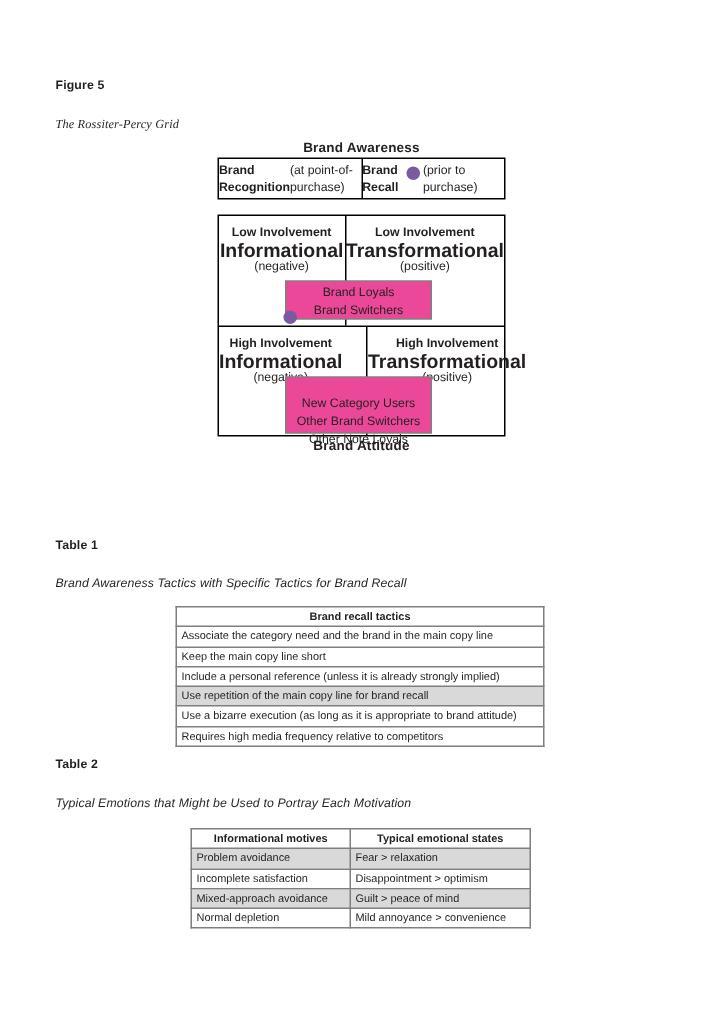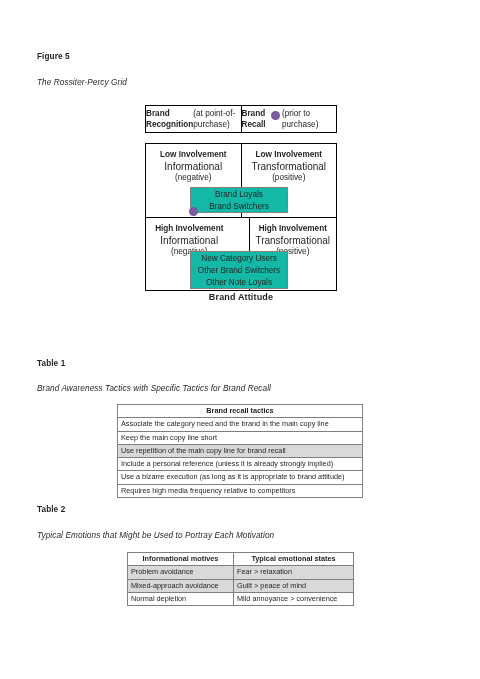--- a/index.html
+++ b/index.html
@@ -95,34 +95,34 @@
   .grid-half.bottom { top: 50%; border-top: 1.3px solid #000; gap: 16px; }
   .grid-half.top { top: 0; }
   .quad {
     flex: 1 1 0;
     box-sizing: border-box;
     padding-top: 5px;
     text-align: center;
   }
   .quad + .quad { border-left: 1.3px solid #000; }
   .q-l1 { font-size: 8.2px; font-weight: bold; line-height: 11.5px; }
-  .q-l2 { font-size: 10px; font-weight: normal; line-height: 11.5px; }
+  .q-l2 { font-size: 13px; font-weight: bold; line-height: 11.5px; }
   .q-l3 { font-size: 8.2px; line-height: 11.5px; }
 
   .overlay-box {
     position: absolute;
     border: 1px solid #808080;
-    background: #14b8a6;
+    background: #ec4899;
     box-sizing: border-box;
     text-align: center;
     z-index: 5;
   }
   .overlay-box .ov-line { font-size: 8.2px; line-height: 12px; }
   #overlay-loyals   { left: 190px; top: 187px; width: 98px; height: 26px; padding-top: 1px; }
-  #overlay-newusers { left: 190px; top: 251px; width: 98px; height: 38px; padding-top: 1px; }
+  #overlay-newusers { left: 190px; top: 251px; width: 98px; height: 38px; padding-top: 11px; }
 
   .dot {
     position: absolute;
     width: 9px;
     height: 9px;
     border-radius: 50%;
     background: #7b5aa0;
     z-index: 10;
   }
   #dot-brand-recall { left: 271px; top: 111px; }
@@ -172,22 +172,23 @@
 </style>
 </head>
 <body>
 
 <div class="page">
 
   <div id="figure-block">
 
     <div class="lbl-bold" style="left:37px; top:52px;">Figure 5</div>
 
-    <div class="lbl-italic" style="left:37px; top:78px;">The Rossiter-Percy Grid</div>
-
+    <div class="lbl-italic" style="left:37px; top:78px;font-family:Liberation Serif, serif;">The Rossiter-Percy Grid</div>
+
+    <div class="axis-title" style="left:141px; top:93px;">Brand Awareness</div>
 
     <div class="awareness-box">
       <div class="awareness-cell">
         <div class="aw-title">Brand Recognition</div>
         <div class="aw-sub">(at point-of-purchase)</div>
       </div>
       <div class="awareness-cell">
         <div class="aw-title">Brand Recall</div>
         <div class="aw-sub">(prior to purchase)</div>
       </div>
@@ -250,24 +251,24 @@
         </tr>
       </thead>
       <tbody>
         <tr>
             <td>Associate the category need and the brand in the main copy line</td>
           </tr>
         <tr>
             <td>Keep the main copy line short</td>
           </tr>
         <tr>
+            <td>Include a personal reference (unless it is already strongly implied)</td>
+          </tr>
+        <tr>
             <td class="shaded">Use repetition of the main copy line for brand recall</td>
-          </tr>
-        <tr>
-            <td>Include a personal reference (unless it is already strongly implied)</td>
           </tr>
         <tr>
             <td>Use a bizarre execution (as long as it is appropriate to brand attitude)</td>
           </tr>
         <tr>
             <td>Requires high media frequency relative to competitors</td>
           </tr>
       </tbody>
     </table>
   </div>
@@ -286,20 +287,24 @@
           <th>Informational motives</th>
           <th>Typical emotional states</th>
         </tr>
       </thead>
       <tbody>
         <tr>
           <td class="shaded">Problem avoidance</td>
           <td class="shaded">Fear &gt; relaxation</td>
         </tr>
         <tr>
+          <td>Incomplete satisfaction</td>
+          <td>Disappointment &gt; optimism</td>
+        </tr>
+        <tr>
           <td class="shaded">Mixed-approach avoidance</td>
           <td class="shaded">Guilt &gt; peace of mind</td>
         </tr>
         <tr>
           <td>Normal depletion</td>
           <td>Mild annoyance &gt; convenience</td>
         </tr>
       </tbody>
     </table>
   </div>

